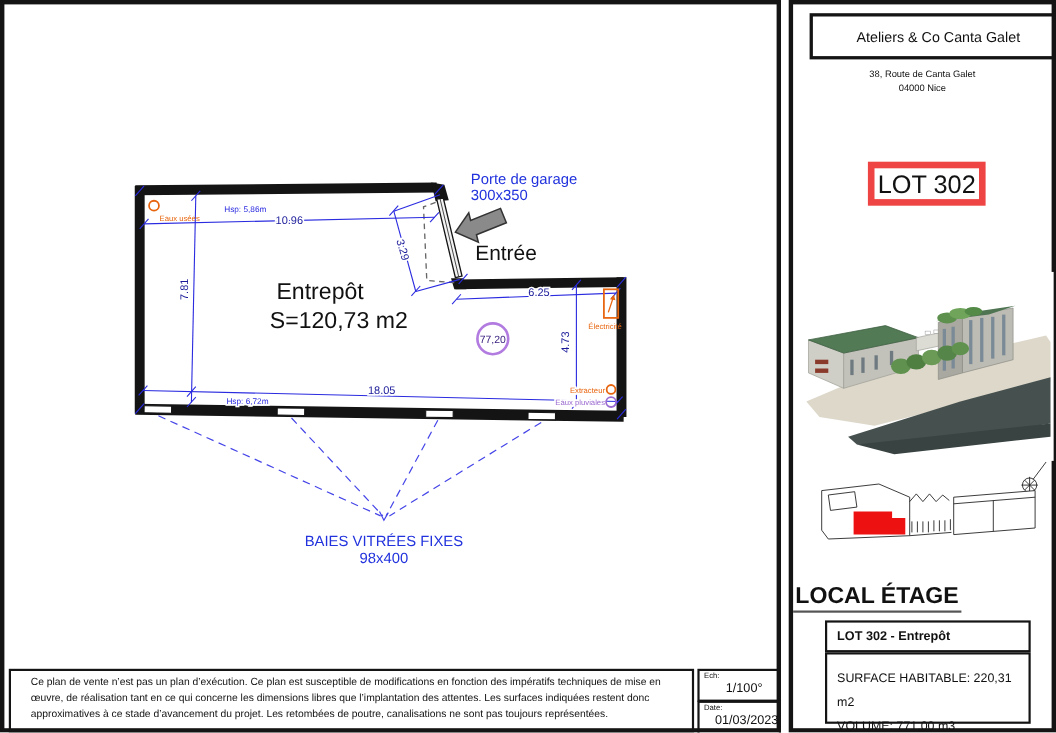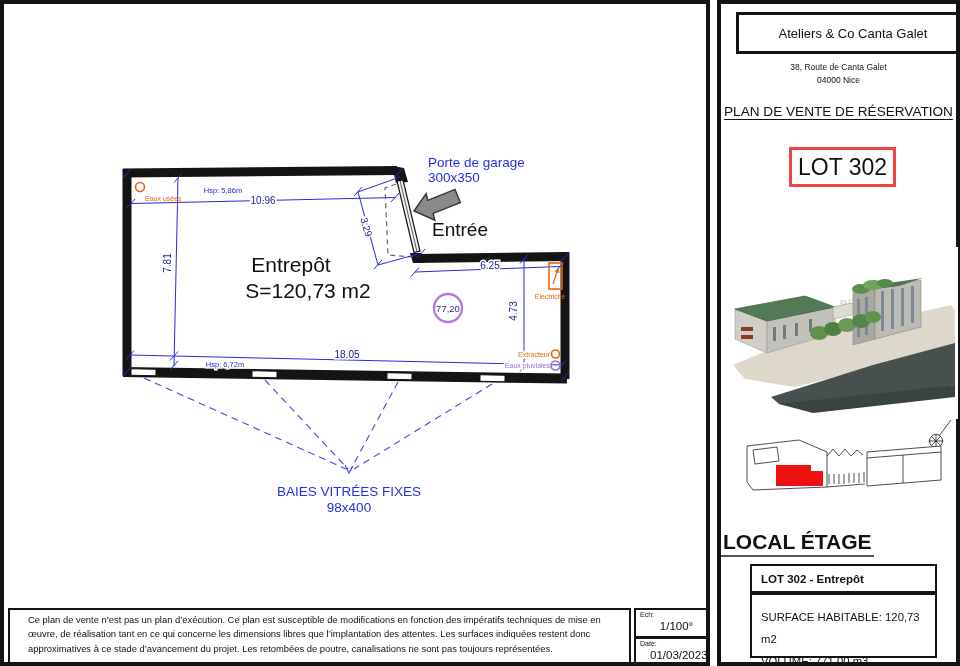--- a/index.html
+++ b/index.html
@@ -16,21 +16,21 @@
   .scale-box,.date-box{position:absolute;left:630px;width:76px;border:2px solid #141414;padding:1px 5px 16px 4px;}
   .scale-box{top:604px;height:30px;}
   .date-box{top:633px;height:44px;}
   .mini-label{font-size:7px;display:block;line-height:8px;}
   .mini-value{font-size:11.5px;display:block;text-align:center;padding-left:10px;line-height:15px;}
   
   .company-box{position:absolute;left:15px;top:8px;width:234px;height:42px;border:3px solid #141414;display:flex;align-items:center;justify-content:center;font-size:13px;}
   .address{position:absolute;left:0;top:57px;width:100%;text-align:center;font-size:8.5px;line-height:13px;}
   .doc-title{position:absolute;left:0;top:100px;width:100%;text-align:center;font-size:13.6px;}
   .doc-title span{text-decoration:underline;text-underline-offset:3px;}
-  .lot-box{position:absolute;left:68px;top:143px;width:107px;height:40px;border:3px solid #ef4444;display:flex;align-items:center;justify-content:center;font-size:23px;}
+  .lot-box{position:absolute;left:68px;top:143px;width:107px;height:40px;border:6px solid #ef4444;display:flex;align-items:center;justify-content:center;font-size:23px;}
   .floor-title{position:absolute;left:0;top:526px;width:100%;font-size:21px;font-weight:bold;}
   .floor-title span{border-bottom:2px solid #555;padding:0 2px 2px 2px;}
   .lot-caption-box{position:absolute;left:29px;top:560px;width:187px;height:29px;border:2px solid #141414;display:flex;align-items:center;padding-left:9px;font-size:11.5px;font-weight:bold;}
   .surface-box{position:absolute;left:29px;top:589px;width:187px;height:65px;border:2px solid #141414;padding:11px 0 0 9px;font-size:11.3px;line-height:22px;}
 </style>
 </head>
 <body>
 
 <div class="block" id="plan-block">
 
@@ -166,23 +166,20 @@
 
   <div class="company-box">
     <span>Ateliers &amp; Co Canta Galet</span>
   </div>
 
   <div class="address">
     <div>38, Route de Canta Galet</div>
     <div>04000 Nice</div>
   </div>
 
-  <div class="doc-title">
-    <span>PLAN DE VENTE DE RÉSERVATION</span>
-  </div>
 
   <div class="lot-box">
     <span>LOT 302</span>
   </div>
 
   <svg width="235" height="172" viewBox="0 0 235 172" style="left:2px;top:243px;">
     <rect x="0" y="0" width="235" height="172" fill="#ffffff"></rect>
     <polygon points="10,118 62,96 228,58 232,64 232,100 72,140 22,132" fill="#ddd8ca"></polygon>
     <polygon points="48,150 150,118 232,96 232,138 92,160 56,157" fill="#46514f"></polygon>
     <polygon points="56,157 232,138 232,150 90,166" fill="#394341"></polygon>
@@ -266,16 +263,16 @@
 
   <div class="floor-title">
     <span>LOCAL ÉTAGE</span>
   </div>
 
   <div class="lot-caption-box">
     <span>LOT 302 - Entrepôt</span>
   </div>
 
   <div class="surface-box">
-    <div>SURFACE HABITABLE: 120,73 m2</div>
+    <div>SURFACE HABITABLE: 220,31 m2</div>
     <div>VOLUME: 771,00 m3</div>
   </div>
 </div>
 
 </body></html>

